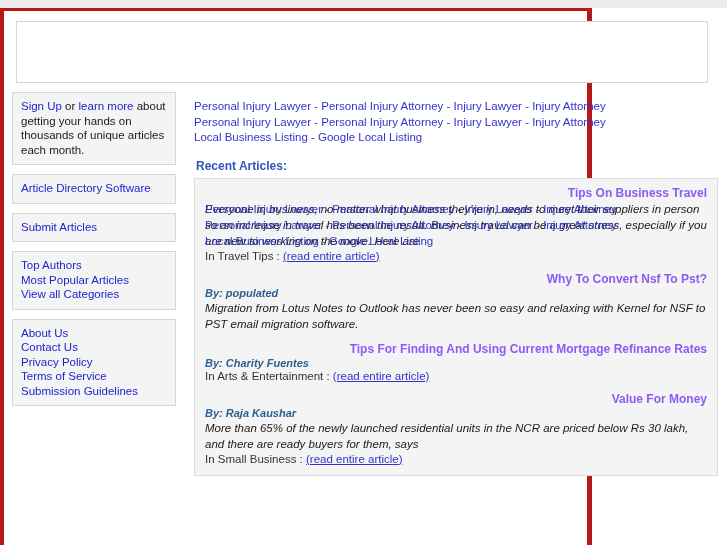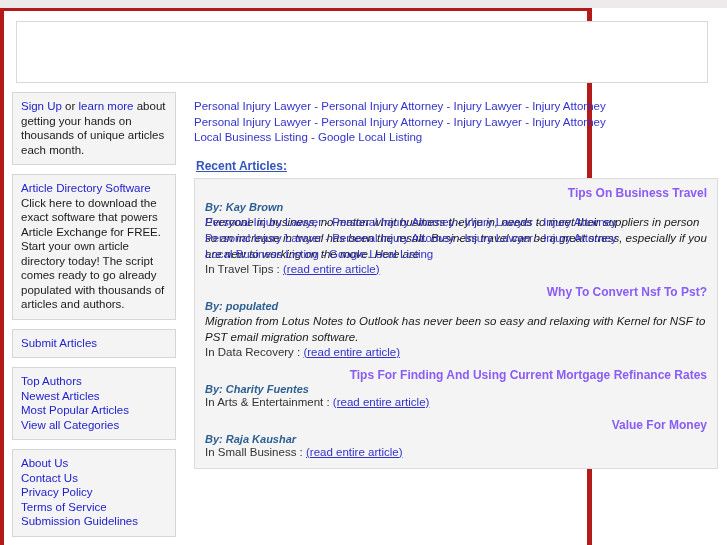--- a/index.html
+++ b/index.html
@@ -67,21 +67,20 @@
   #main{
     position:absolute; left:190px; top:88px; width:528px;
   }
   .toplinks{ font-size:11.5px; line-height:15.5px; }
   .toplinks a{ color:#3333cc; text-decoration:none; }
   .toplinks .sep{ color:#3333cc; }
 
   #recent-heading{
     font-size:12px; font-weight:bold; color:#3355bb;
     margin:13px 0 5px 2px;
-    text-decoration:underline;
   }
 
   #articles-box{
     border:1px solid #dcdcdc;
     background:#f4f4f4;
     padding:7px 10px 10px 10px;
     width:524px;
     position:relative;
   }
   .article{ margin-bottom:10px; position:relative; }
@@ -122,30 +121,28 @@
   <div id="header-banner"></div>
 
   <div id="sidebar">
 
     <div class="side-box">
       <p><a href="#">Sign Up</a><span class="blk"> or </span><a href="#">learn more</a><span class="blk"> about getting your hands on thousands of unique articles each month.</span></p>
     </div>
 
     <div class="side-box">
       <a href="#" class="side-title">Article Directory Software</a>
-      <span class="blk">Click here to download the exact software that powers Article Exchange for FREE. Start your own article directory today! The script comes ready to go already populated with thousands of articles and authors.</span>
     </div>
 
     <div class="side-box side-link-list">
       <a href="#">Submit Articles</a>
     </div>
 
     <div class="side-box side-link-list">
       <a href="#">Top Authors</a>
-      <a href="#">Newest Articles</a>
       <a href="#">Most Popular Articles</a>
       <a href="#">View all Categories</a>
     </div>
 
     <div class="side-box side-link-list">
       <a href="#">About Us</a>
       <a href="#">Contact Us</a>
       <a href="#">Privacy Policy</a>
       <a href="#">Terms of Service</a>
       <a href="#">Submission Guidelines</a>
@@ -166,21 +163,20 @@
         <a href="#">Local Business Listing</a><span class="sep"> - </span><a href="#">Google Local Listing</a>
       </div>
     </div>
 
     <div id="recent-heading">Recent Articles:</div>
 
     <div id="articles-box">
 
       <div class="article">
         <div class="art-title">Tips On Business Travel</div>
-        <div class="art-by"><span>By: </span><span>Kay Brown</span></div>
         <div class="art-first-body">
           <p class="art-body">Everyone in business, no matter what business they're in, needs to meet their suppliers in person so an increase in travel has been the result. Business travel can be a great stress, especially if you are new to working on the move. Here are</p>
           <div id="overlap-links">
             <div>
               <a href="#">Personal Injury Lawyer</a><span> - </span><a href="#">Personal Injury Attorney</a><span> - </span><a href="#">Injury Lawyer</a><span> - </span><a href="#">Injury Attorney</a>
             </div>
             <div>
               <a href="#">Personal Injury Lawyer</a><span> - </span><a href="#">Personal Injury Attorney</a><span> - </span><a href="#">Injury Lawyer</a><span> - </span><a href="#">Injury Attorney</a>
             </div>
             <div>
@@ -188,32 +184,32 @@
             </div>
           </div>
         </div>
         <div class="art-foot"><span>In </span><span>Travel Tips</span><span> : </span><a href="#">(read entire article)</a></div>
       </div>
 
       <div class="article">
         <div class="art-title">Why To Convert Nsf To Pst?</div>
         <div class="art-by"><span>By: </span><span>populated</span></div>
         <p class="art-body">Migration from Lotus Notes to Outlook has never been so easy and relaxing with Kernel for NSF to PST email migration software.</p>
-        <div class="art-foot"><span>In </span><span>Data Recovery</span><span> : </span><a href="#">(read entire article)</a></div>
       </div>
 
       <div class="article">
         <div class="art-title">Tips For Finding And Using Current Mortgage Refinance Rates</div>
         <div class="art-by"><span>By: </span><span>Charity Fuentes</span></div>
         <div class="art-foot"><span>In </span><span>Arts &amp; Entertainment</span><span> : </span><a href="#">(read entire article)</a></div>
       </div>
 
       <div class="article">
         <div class="art-title">Value For Money</div>
         <div class="art-by"><span>By: </span><span>Raja Kaushar</span></div>
+        <p class="art-body">More than 65% of the newly launched residential units in the NCR are priced below Rs 30 lakh, and there are ready buyers for them, says</p>
         <div class="art-foot"><span>In </span><span>Small Business</span><span> : </span><a href="#">(read entire article)</a></div>
       </div>
 
     </div>
   </div>
 
 </div>
 </div>
 
 </body></html>

